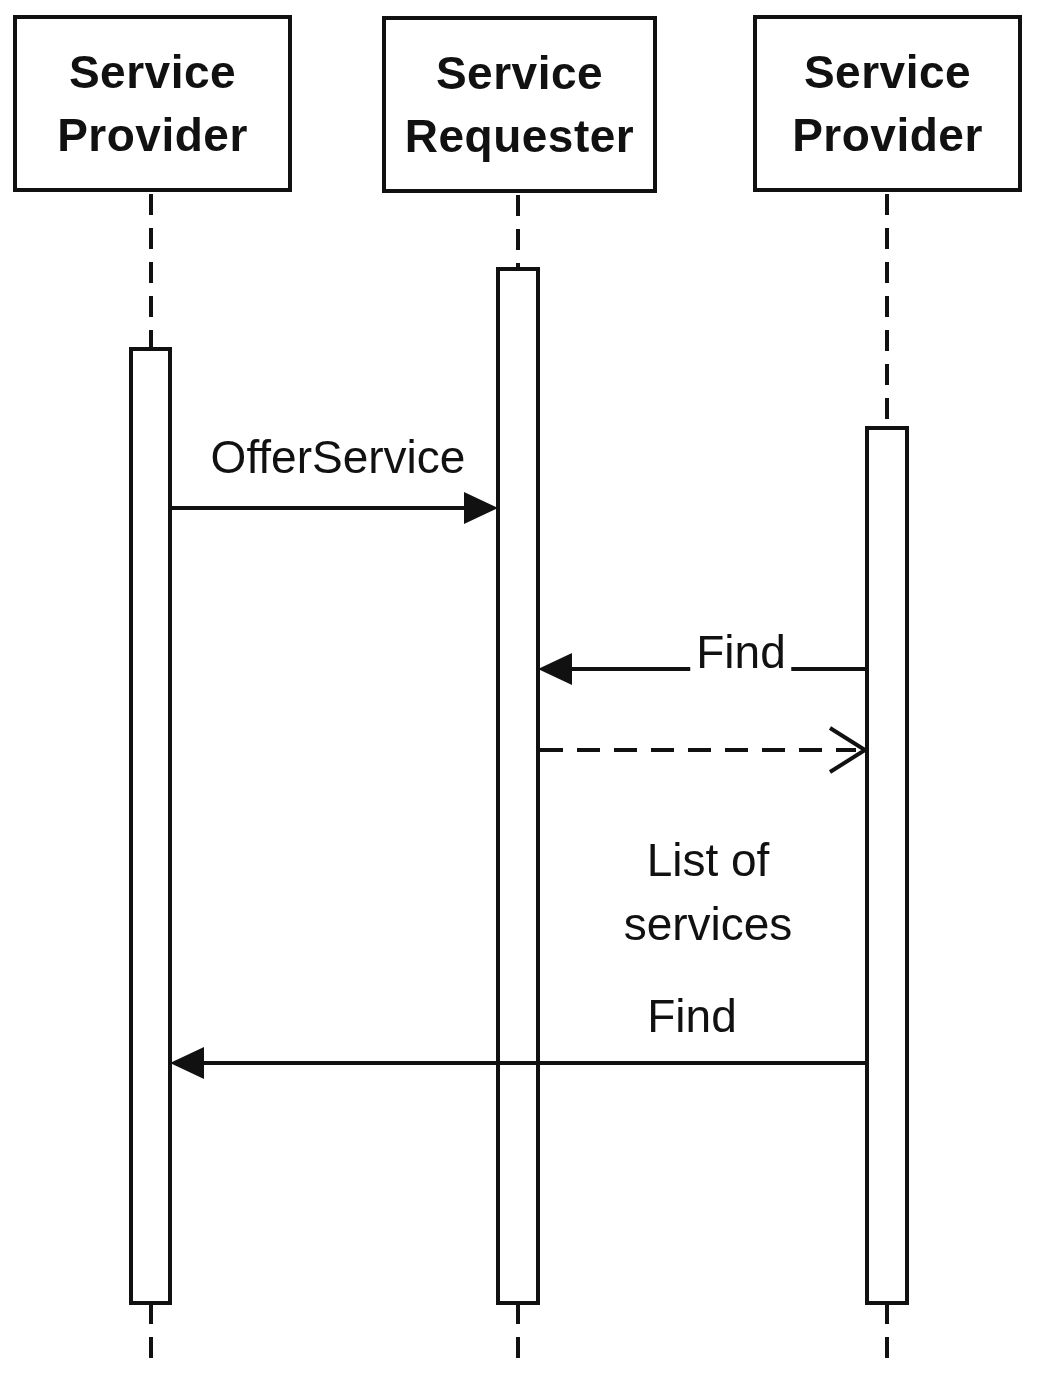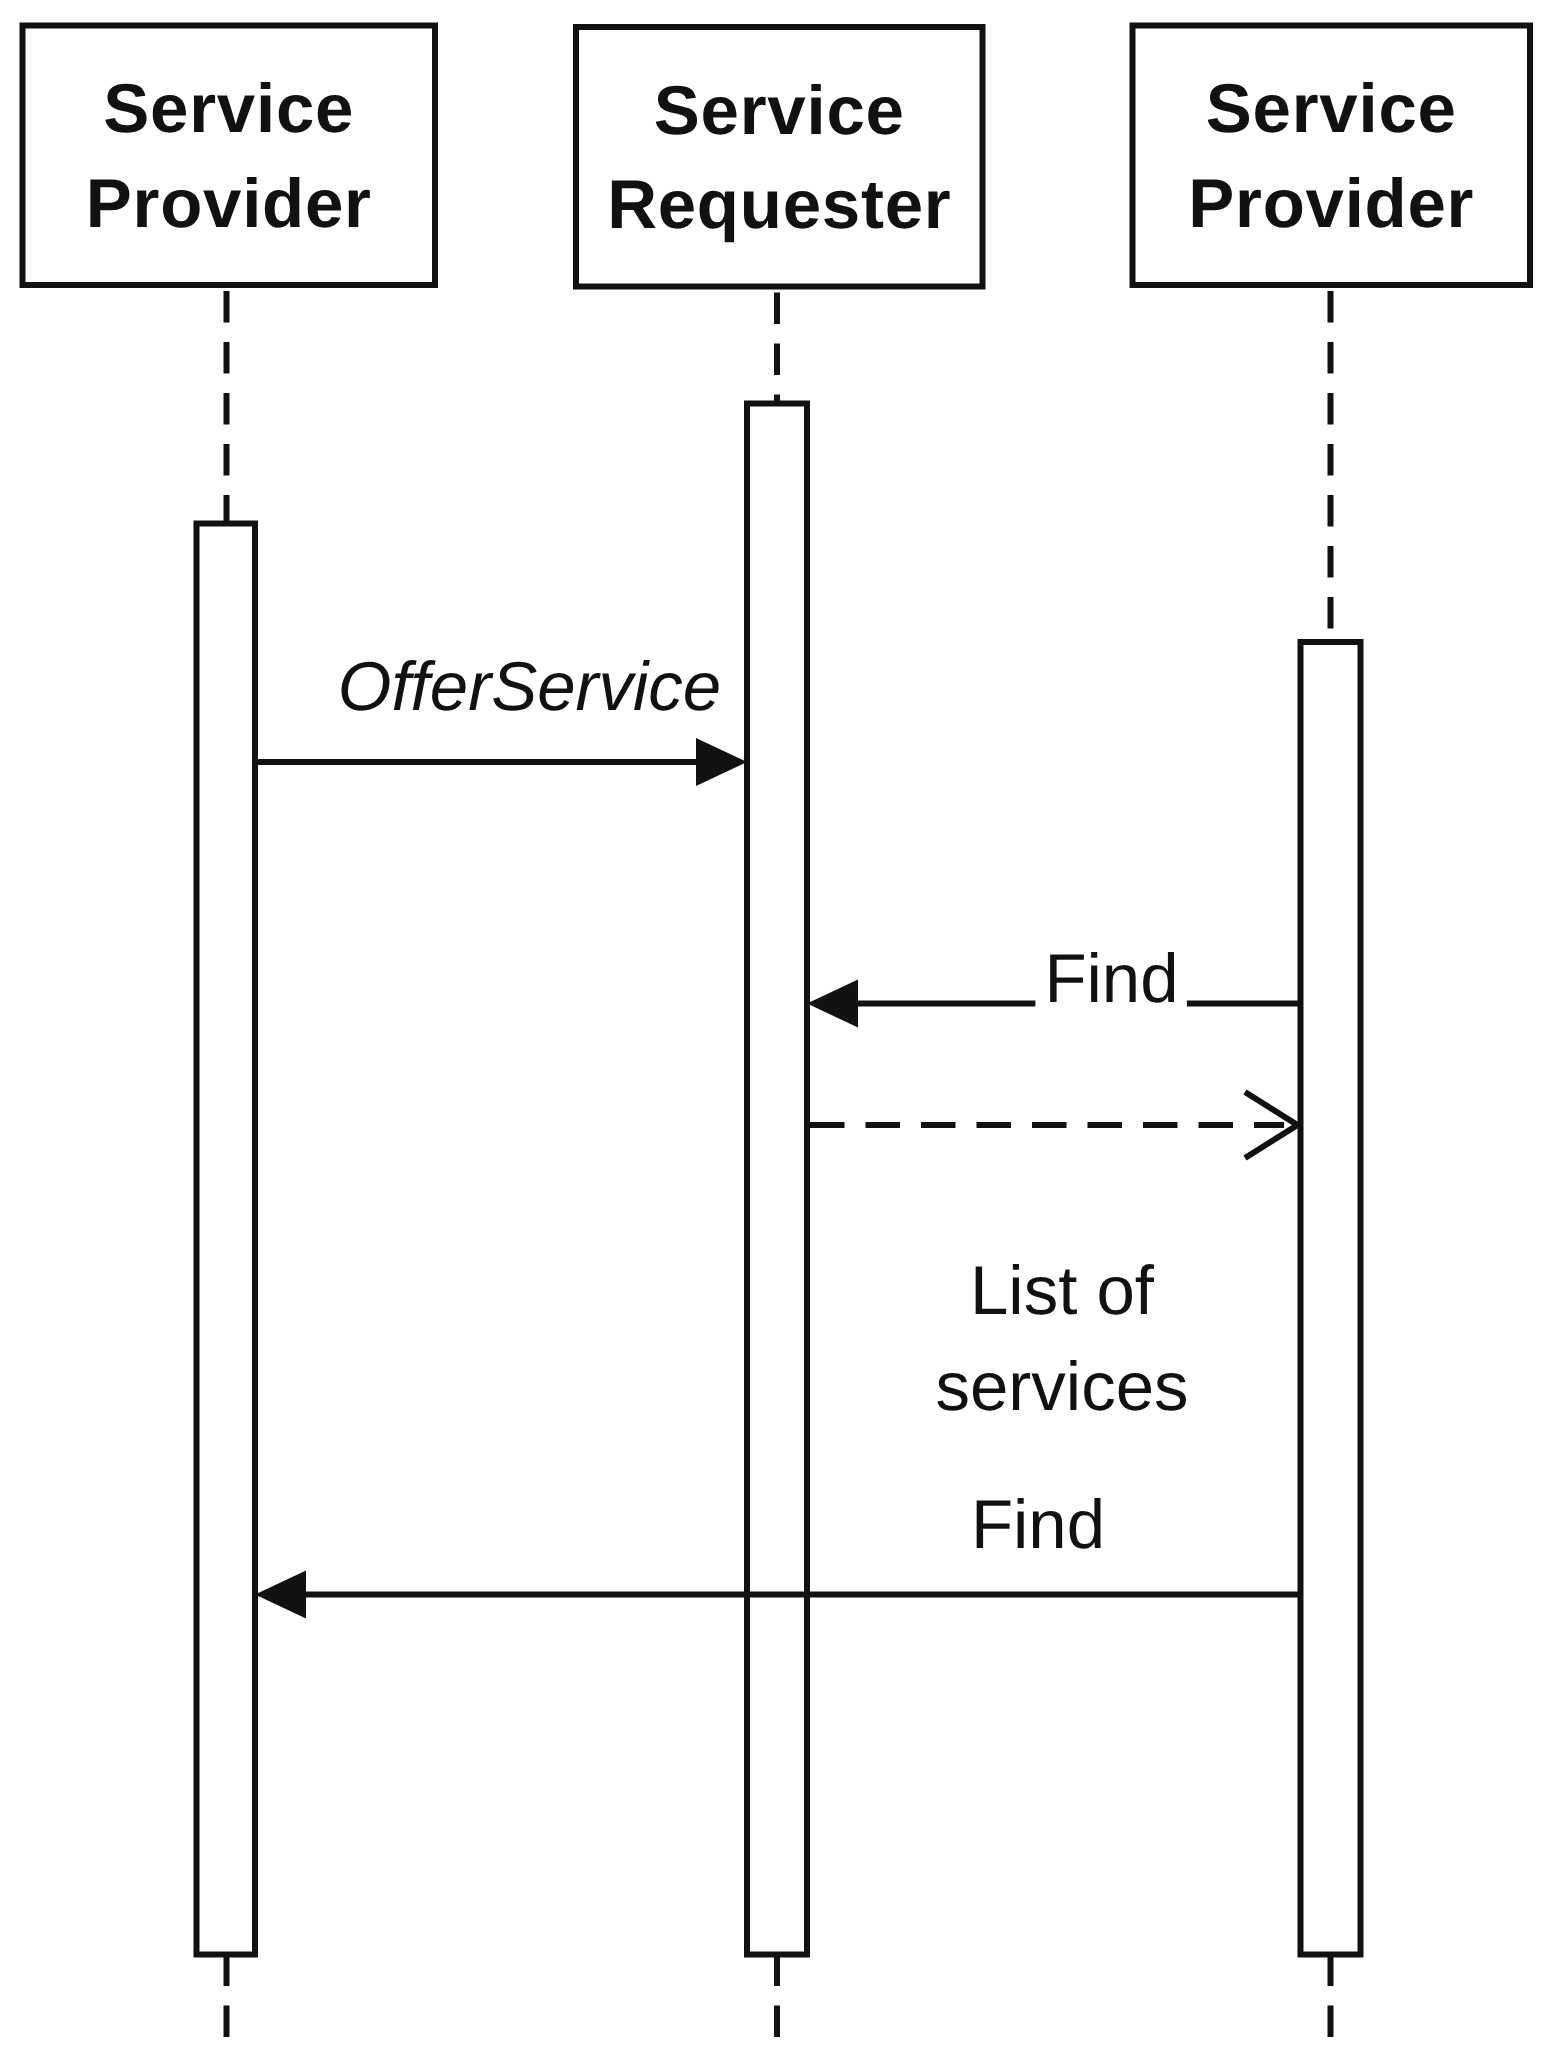--- a/index.html
+++ b/index.html
@@ -45,21 +45,21 @@
   .msg-label {
     position: absolute;
     transform: translate(-50%, -50%);
     font-size: 46px;
     line-height: 64px;
     white-space: nowrap;
     text-align: center;
     background: #ffffff;
     padding: 0 6px;
   }
-  #label-offerservice { left: 353px; top: 457px; font-style: italic; }
+  #label-offerservice { left: 338px; top: 457px; }
   #label-find         { left: 705px; top: 652px; margin-left: 36px; }
   #label-listof       { left: 708px; top: 892px; }
   #label-call         { left: 692px; top: 1016px; }
 </style>
 </head>
 <body>
 
 <div id="stage">
 
   <svg id="diagram-svg" viewBox="0 0 1038 1374" xmlns="http://www.w3.org/2000/svg">

